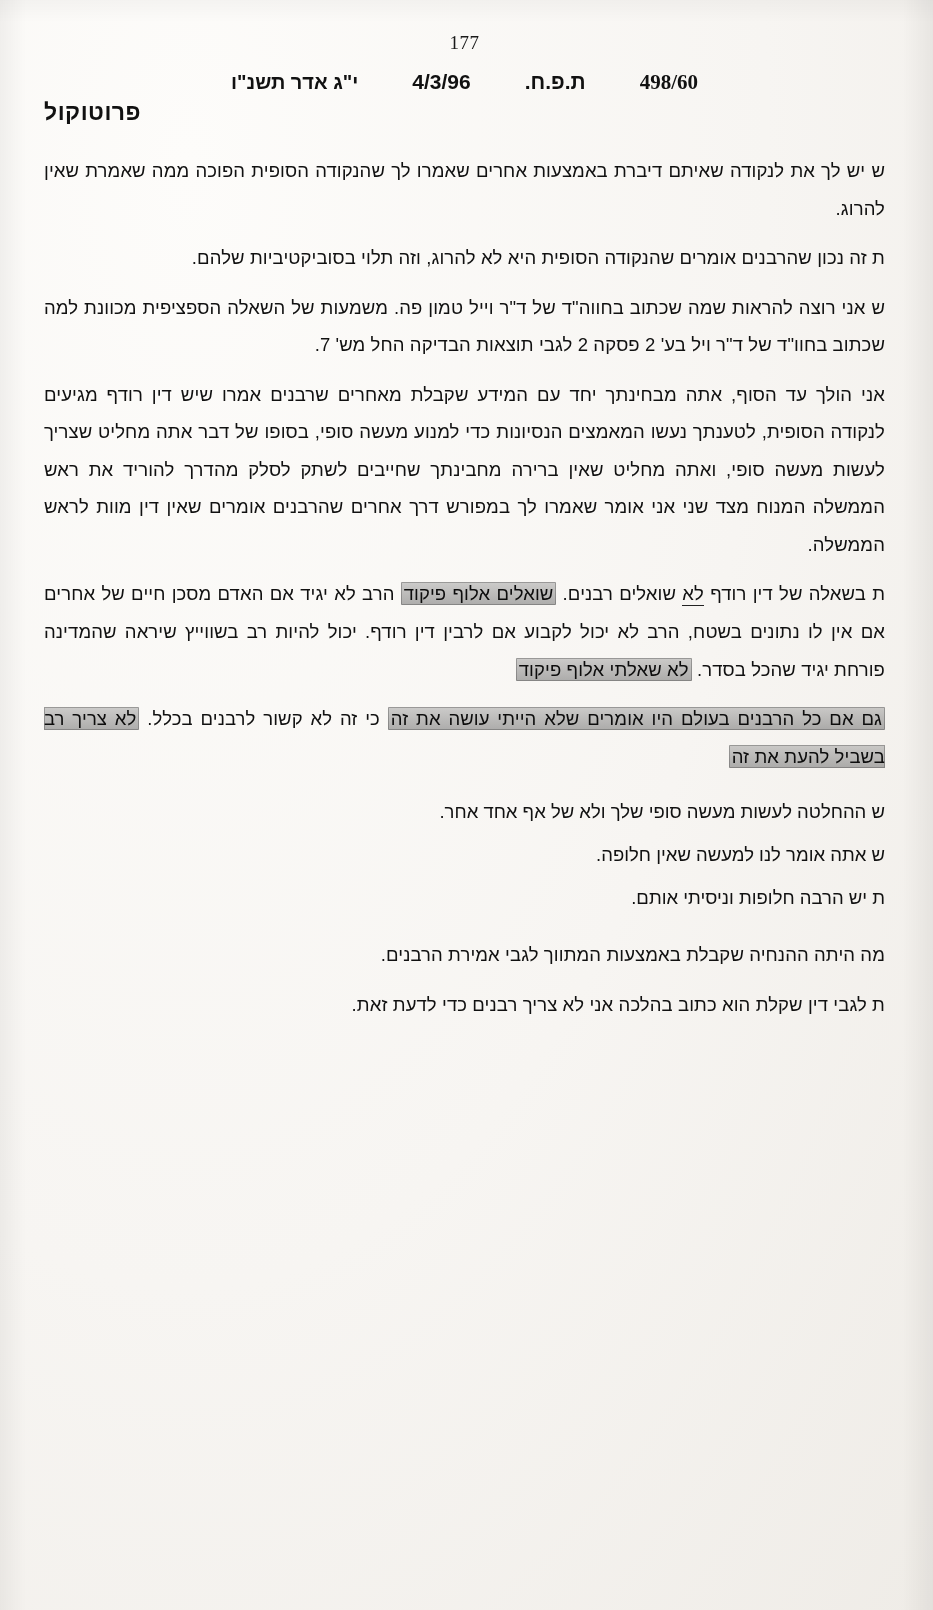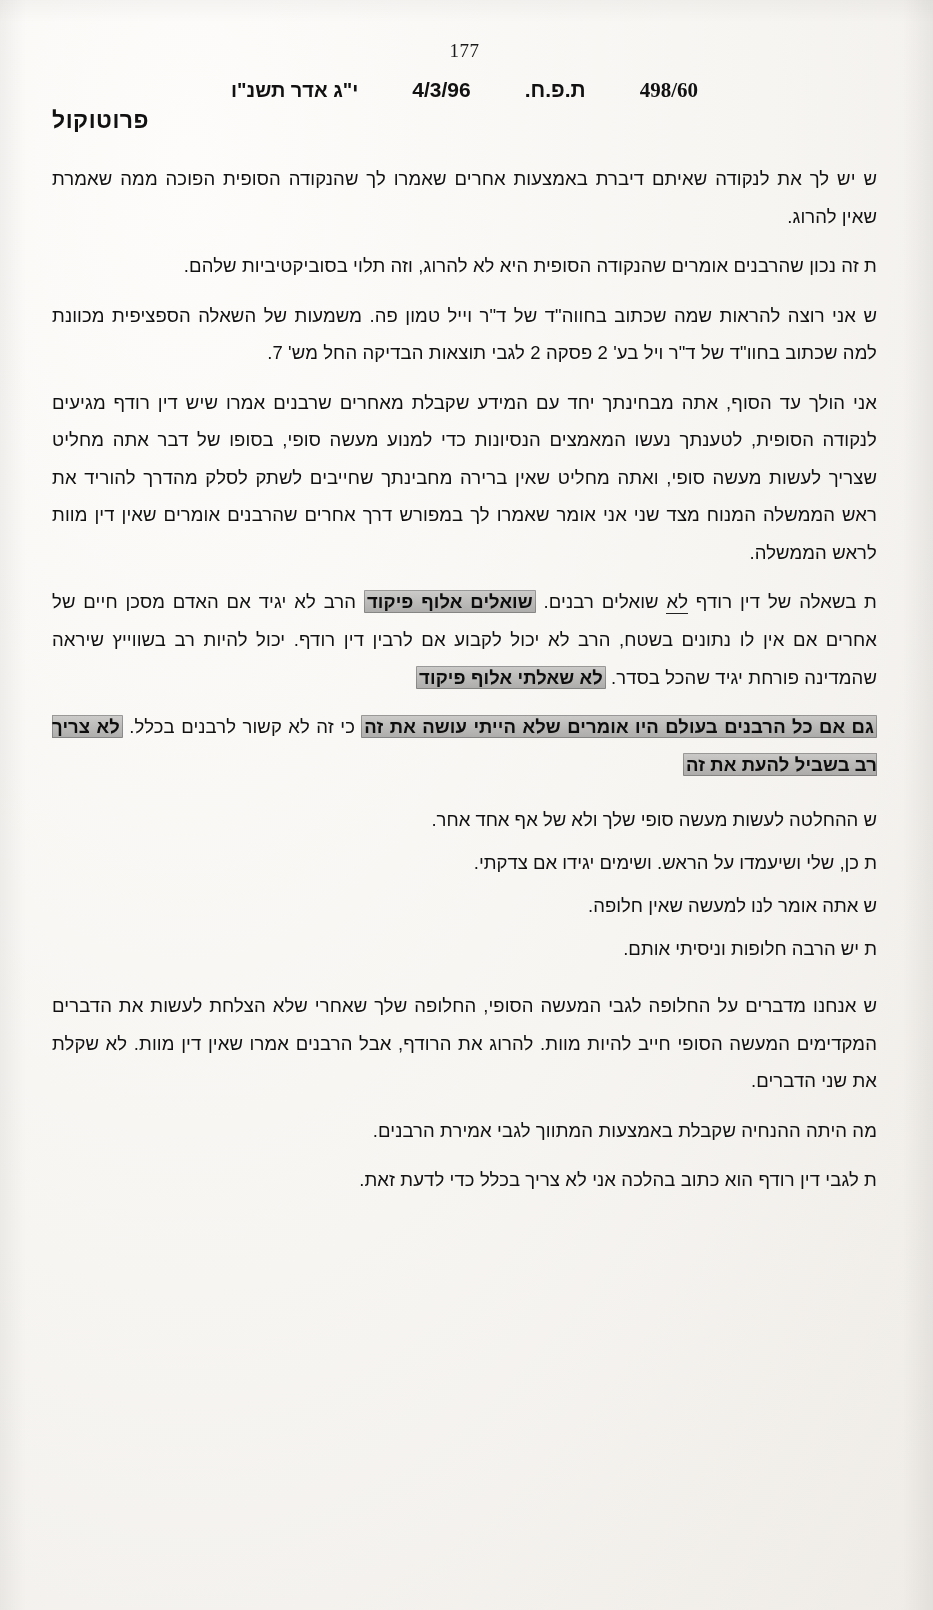--- a/index.html
+++ b/index.html
@@ -14,21 +14,21 @@
     font-family: "Liberation Sans", sans-serif;
     color: #111111;
     overflow: hidden;
   }
   
   .page {
     position: absolute;
     inset: 0;
     background:
       radial-gradient(ellipse at 20% 10%, #fdfcfa 0%, #f7f5f2 55%, #efece7 100%);
-    padding: 8px;
+    padding: 0;
   }
   .page::after{
     content:"";
     position:absolute;
     inset:0;
     pointer-events:none;
     background:
       linear-gradient(90deg, rgba(0,0,0,0.045) 0px, rgba(0,0,0,0.0) 26px),
       linear-gradient(270deg, rgba(0,0,0,0.05) 0px, rgba(0,0,0,0.0) 30px),
       linear-gradient(180deg, rgba(0,0,0,0.03) 0px, rgba(0,0,0,0) 22px);
@@ -91,21 +91,21 @@
     text-align: right;
   }
 
   
   .hl {
     background: linear-gradient(180deg, rgba(150,150,150,0.45), rgba(110,110,110,0.55));
     box-shadow: inset 0 0 0 1px rgba(60,60,60,0.35);
     padding: 1px 3px;
     border-radius: 1px;
     color: #0d0d0d;
-    font-weight: bold;
+    font-weight: normal;
   }
   .ul {
     border-bottom: 1.6px solid #222;
     padding-bottom: 1px;
   }
 
   .para-last { margin-bottom: 0; }
   .gap-sm { height: 6px; }
   .gap-md { height: 14px; }
 </style>
@@ -138,26 +138,24 @@
       <span>ת בשאלה של דין רודף </span><span class="ul">לא</span><span> שואלים רבנים. </span><span class="hl">שואלים אלוף פיקוד</span><span> הרב לא יגיד אם האדם מסכן חיים של אחרים אם אין לו נתונים בשטח, הרב לא יכול לקבוע אם לרבין דין רודף. יכול להיות רב בשווייץ שיראה שהמדינה פורחת יגיד שהכל בסדר. </span><span class="hl">לא שאלתי אלוף פיקוד</span>
     </p>
 
     <p class="para">
       <span class="hl">גם אם כל הרבנים בעולם היו אומרים שלא הייתי עושה את זה</span><span> כי זה לא קשור לרבנים בכלל. </span><span class="hl">לא צריך רב בשביל להעת את זה</span>
     </p>
 
     <div class="gap-sm"></div>
 
     <p class="qa-line">ש ההחלטה לעשות מעשה סופי שלך ולא של אף אחד אחר.</p>
-    <p class="qa-line">ת כן, שלי ושיעמדו על הראש. ושימים יגידו אם צדקתי.</p>
     <p class="qa-line">ש אתה אומר לנו למעשה שאין חלופה.</p>
     <p class="qa-line">ת יש הרבה חלופות וניסיתי אותם.</p>
 
     <div class="gap-md"></div>
 
-    <p class="para">ש אנחנו מדברים על החלופה לגבי המעשה הסופי, החלופה שלך שאחרי שלא הצלחת לעשות את הדברים המקדימים המעשה הסופי חייב להיות מוות. להרוג את הרודף, אבל הרבנים אמרו שאין דין מוות. לא שקלת את שני הדברים.</p>
 
     <p class="para">מה היתה ההנחיה שקבלת באמצעות המתווך לגבי אמירת הרבנים.</p>
 
-    <p class="para para-last">ת לגבי דין רודף הוא כתוב בהלכה אני לא צריך בכלל כדי לדעת זאת.</p>
+    <p class="para para-last">ת לגבי דין שקלת הוא כתוב בהלכה אני לא צריך רבנים כדי לדעת זאת.</p>
 
   </div>
 </div>
 
 </body></html>

